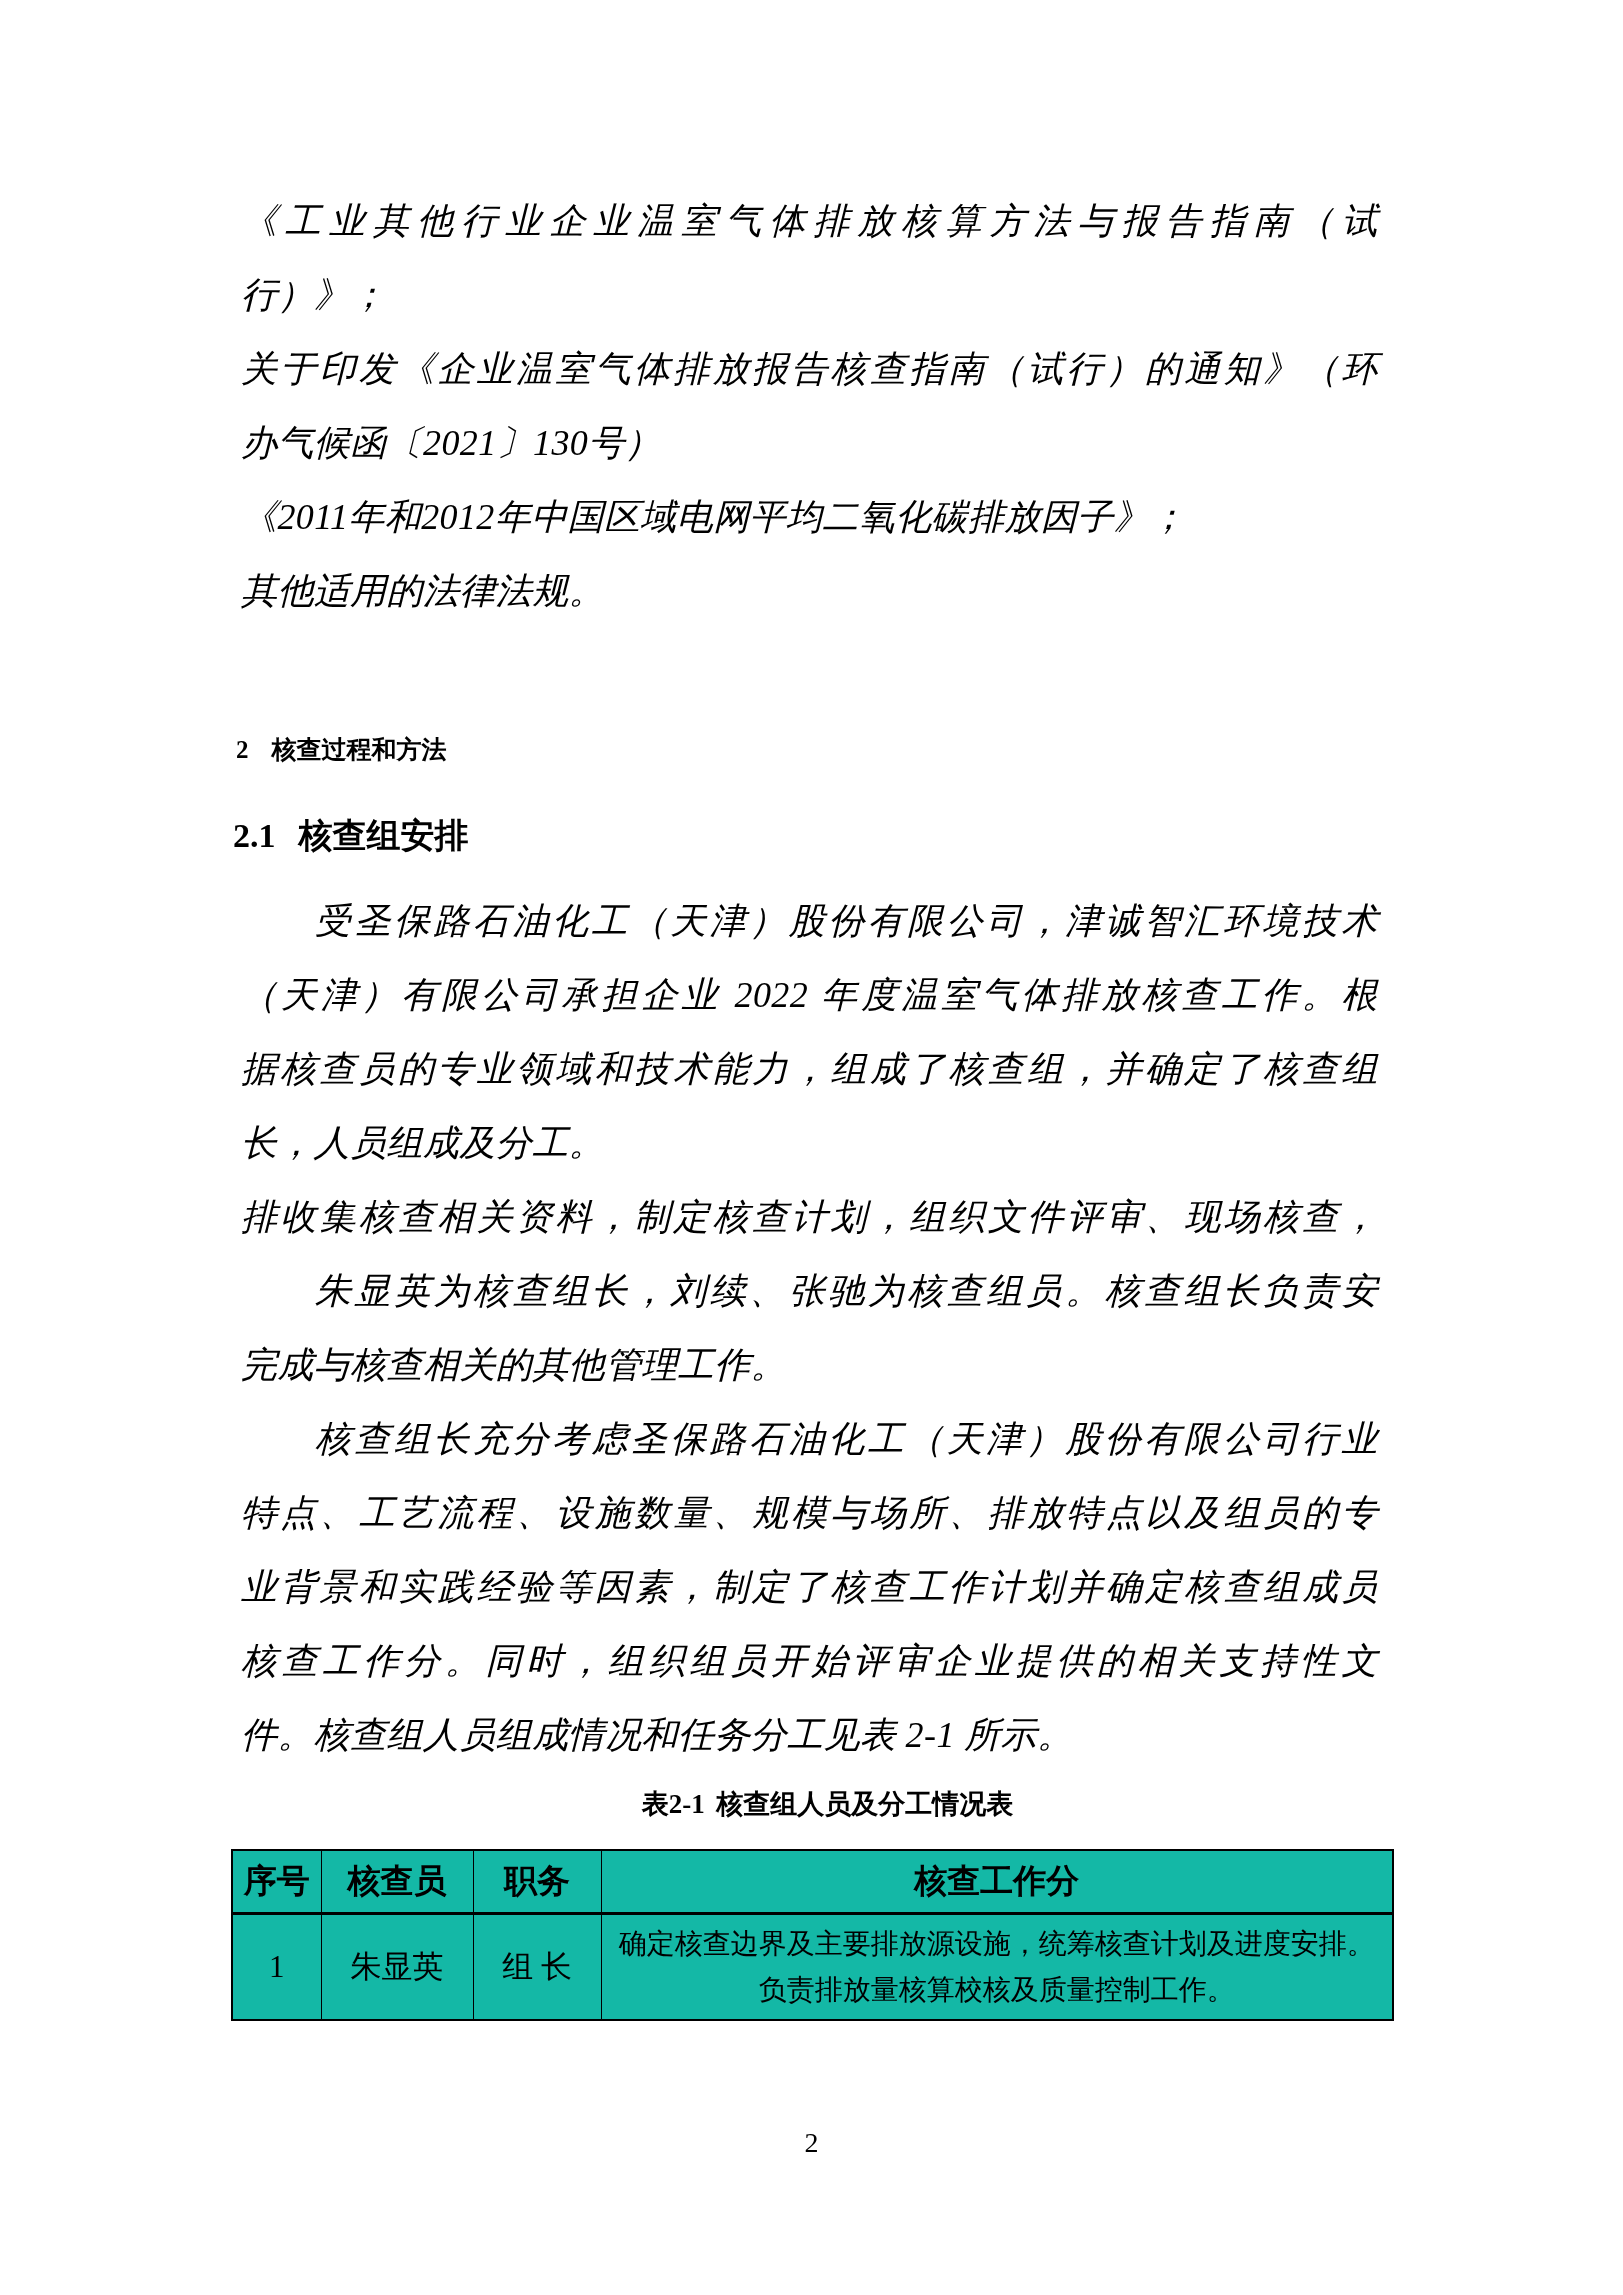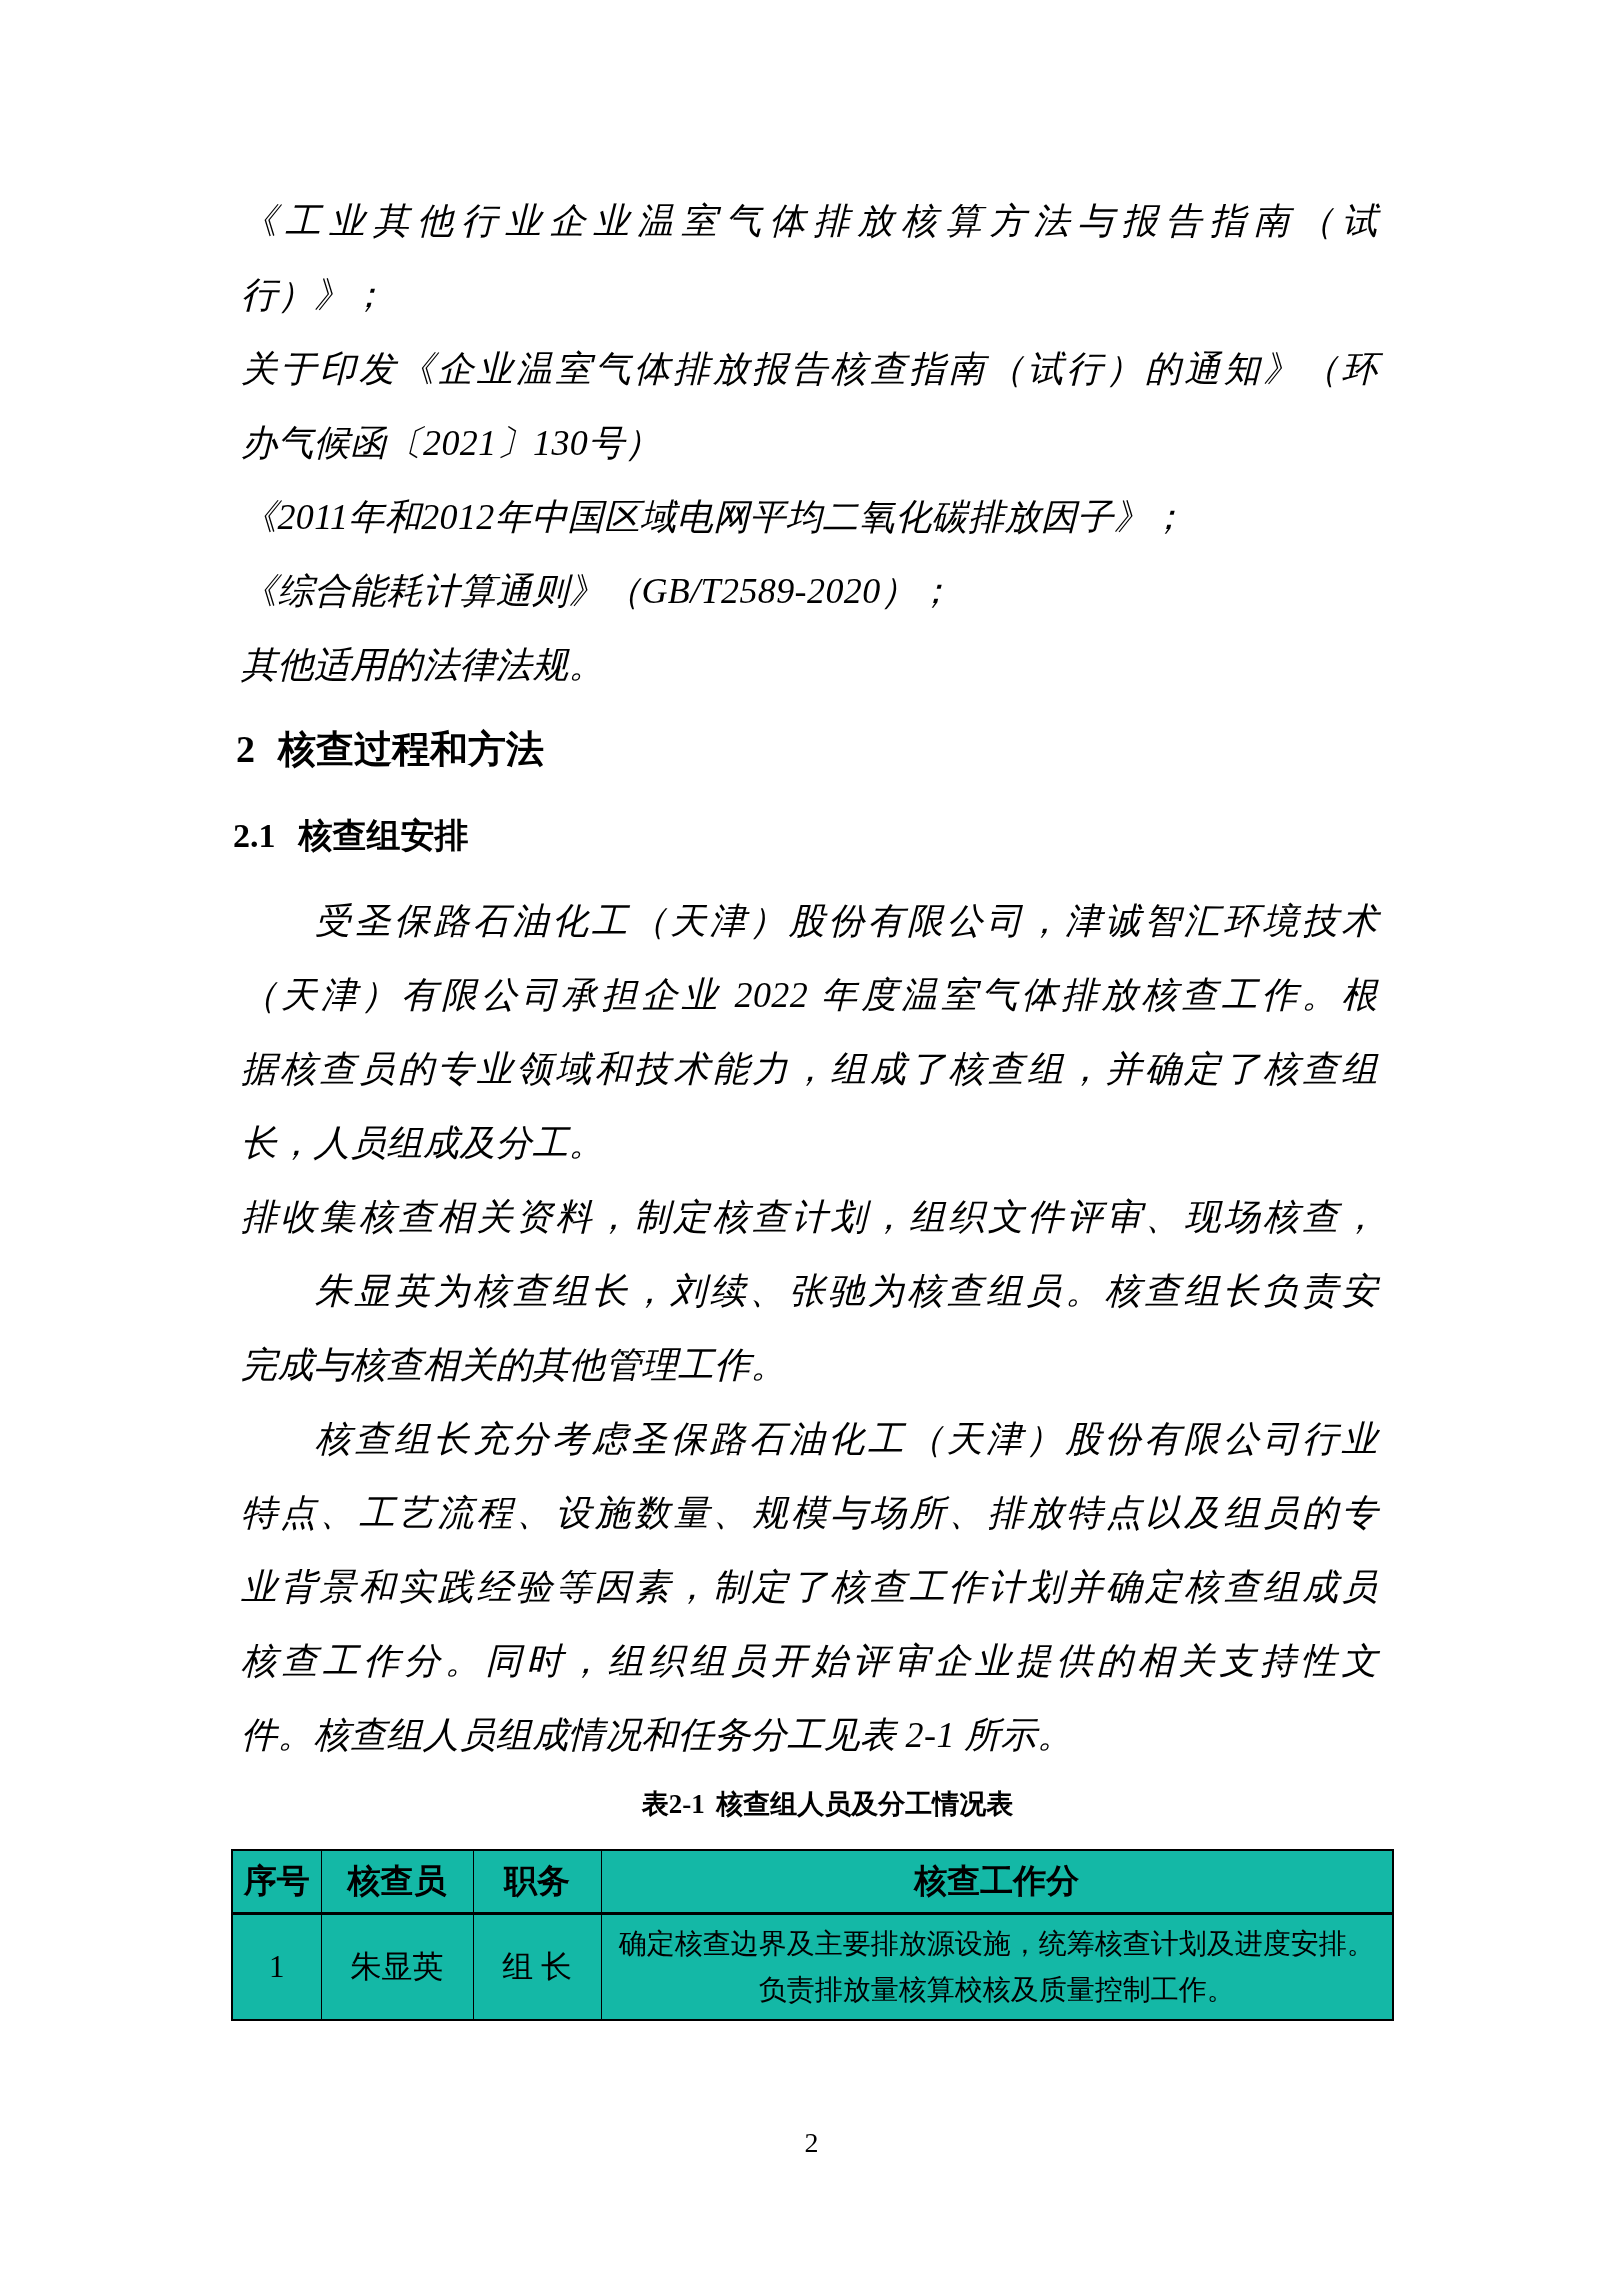--- a/index.html
+++ b/index.html
@@ -27,21 +27,21 @@
   .line.just {
     text-align: justify;
     text-align-last: justify;
     text-justify: inter-ideograph;
   }
   .line.indent { text-indent: 74px; }
 
   
   .h1 {
     position: absolute; left: 236px; top: 725px;
-    font-size: 38px; line-height: 49px; font-weight: bold;
+    font-size: 25px; line-height: 49px; font-weight: bold;
     font-family: "Liberation Sans", "DejaVu Sans", sans-serif;
   }
   .h2 {
     position: absolute; left: 233px; top: 812px;
     font-size: 34px; line-height: 46px; font-weight: bold;
     font-family: "Liberation Sans", "DejaVu Sans", sans-serif;
   }
   .h-num {
     font-family: "Liberation Serif", "DejaVu Serif", serif;
     font-weight: bold;
@@ -111,23 +111,20 @@
         <div class="line">行）》；</div>
       </div>
       <div class="para">
         <div class="line just">关于印发《企业温室气体排放报告核查指南（试行）的通知》（环</div>
         <div class="line">办气候函〔2021〕130号）</div>
       </div>
       <div class="para">
         <div class="line">《2011年和2012年中国区域电网平均二氧化碳排放因子》；</div>
       </div>
       <div class="para">
-        <div class="line">《综合能耗计算通则》（GB/T2589-2020）；</div>
-      </div>
-      <div class="para">
         <div class="line">其他适用的法律法规。</div>
       </div>
     </div>
 
   <div class="h1">
     <span class="h-num">2</span><span>核查过程和方法</span>
   </div>
 
   <div class="h2">
     <span class="h-num">2.1</span><span>核查组安排</span>

